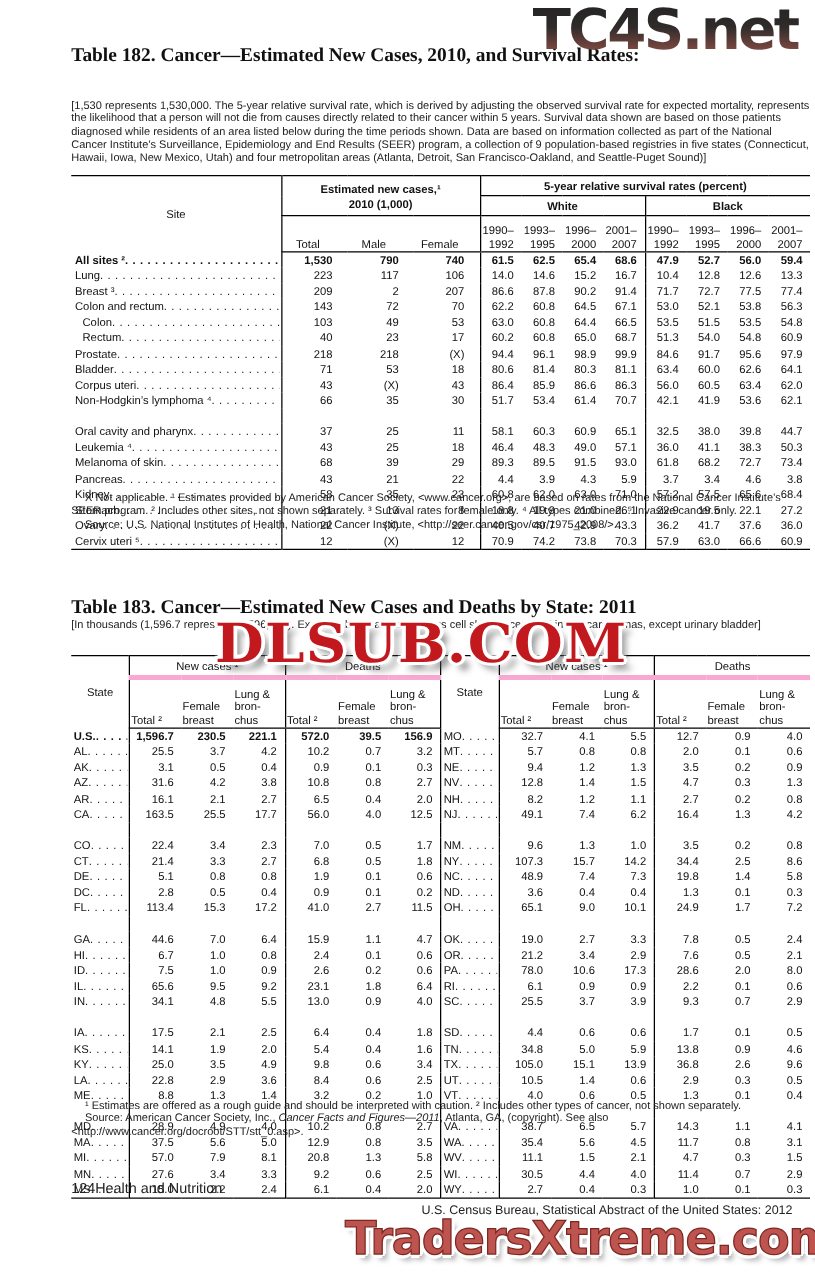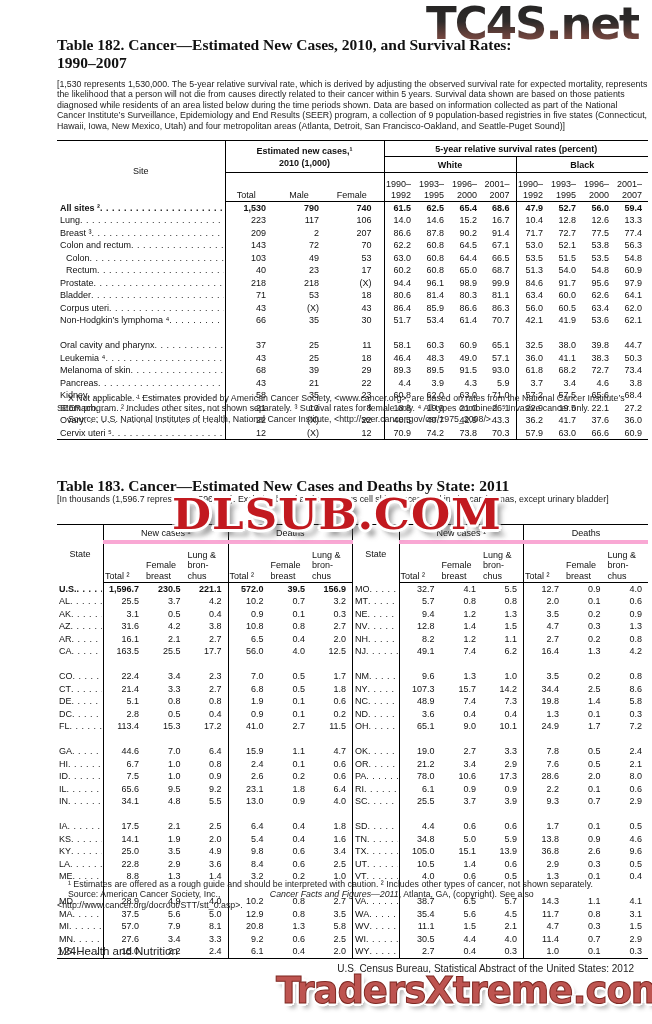--- a/index.html
+++ b/index.html
@@ -11,21 +11,21 @@
        font-weight:bold;font-size:15.5px;line-height:18px;color:#111;}
   .t182-title{top:36px;}
   .t183-title{top:477px;}
   .note{position:absolute;left:57px;width:591px;font-size:8.8px;line-height:10.4px;color:#222;text-align:left;}
   .t182-note{top:79px;}
   .t183-note{top:494px;}
   .foot{position:absolute;left:57px;width:591px;font-size:8.8px;line-height:10.4px;color:#222;}
   .t182-foot{top:393px;}
   .t183-foot{top:879px;}
   .foot p{margin:0;text-indent:11px;}
-  .foot .i{font-style:italic;margin-left:47px;}
+  .foot .i{font-style:italic;}
 
   
   table{border-collapse:collapse;table-layout:fixed;font-size:9px;color:#111;}
   th{font-weight:normal;}
   td,th{overflow:hidden;}
   .b{font-weight:bold;}
   .bl{border-left:1px solid #000;}
   .num{text-align:right;padding:0 6px 0 0;height:10.5px;line-height:10.5px;white-space:nowrap;}
   .w{padding-right:12px;}
   tr.sp td{height:7px;line-height:7px;}
@@ -83,21 +83,20 @@
 <body>
 
 <div class="page">
 
   <div class="wm wm-top">TC4S.net</div>
   <div class="wm wm-mid">DLSUB.COM</div>
   <div class="wm wm-bottom">TradersXtreme.com</div>
 
   <div class="ttl t182-title">
     <div>Table 182. Cancer—Estimated New Cases, 2010, and Survival Rates:</div>
-    <div>1990–2007</div>
   </div>
   <div class="note t182-note">[1,530 represents 1,530,000. The 5-year relative survival rate, which is derived by adjusting the observed survival rate for expected mortality, represents the likelihood that a person will not die from causes directly related to their cancer within 5 years. Survival data shown are based on those patients diagnosed while residents of an area listed below during the time periods shown. Data are based on information collected as part of the National Cancer Institute’s Surveillance, Epidemiology and End Results (SEER) program, a collection of 9 population-based registries in five states (Connecticut, Hawaii, Iowa, New Mexico, Utah) and four metropolitan areas (Atlanta, Detroit, San Francisco-Oakland, and Seattle-Puget Sound)]</div>
 
   <table id="t182">
     <colgroup>
       <col style="width:168px">
         <col style="width:53px">
         <col style="width:53px">
         <col style="width:53px">
       <col style="width:33px">

